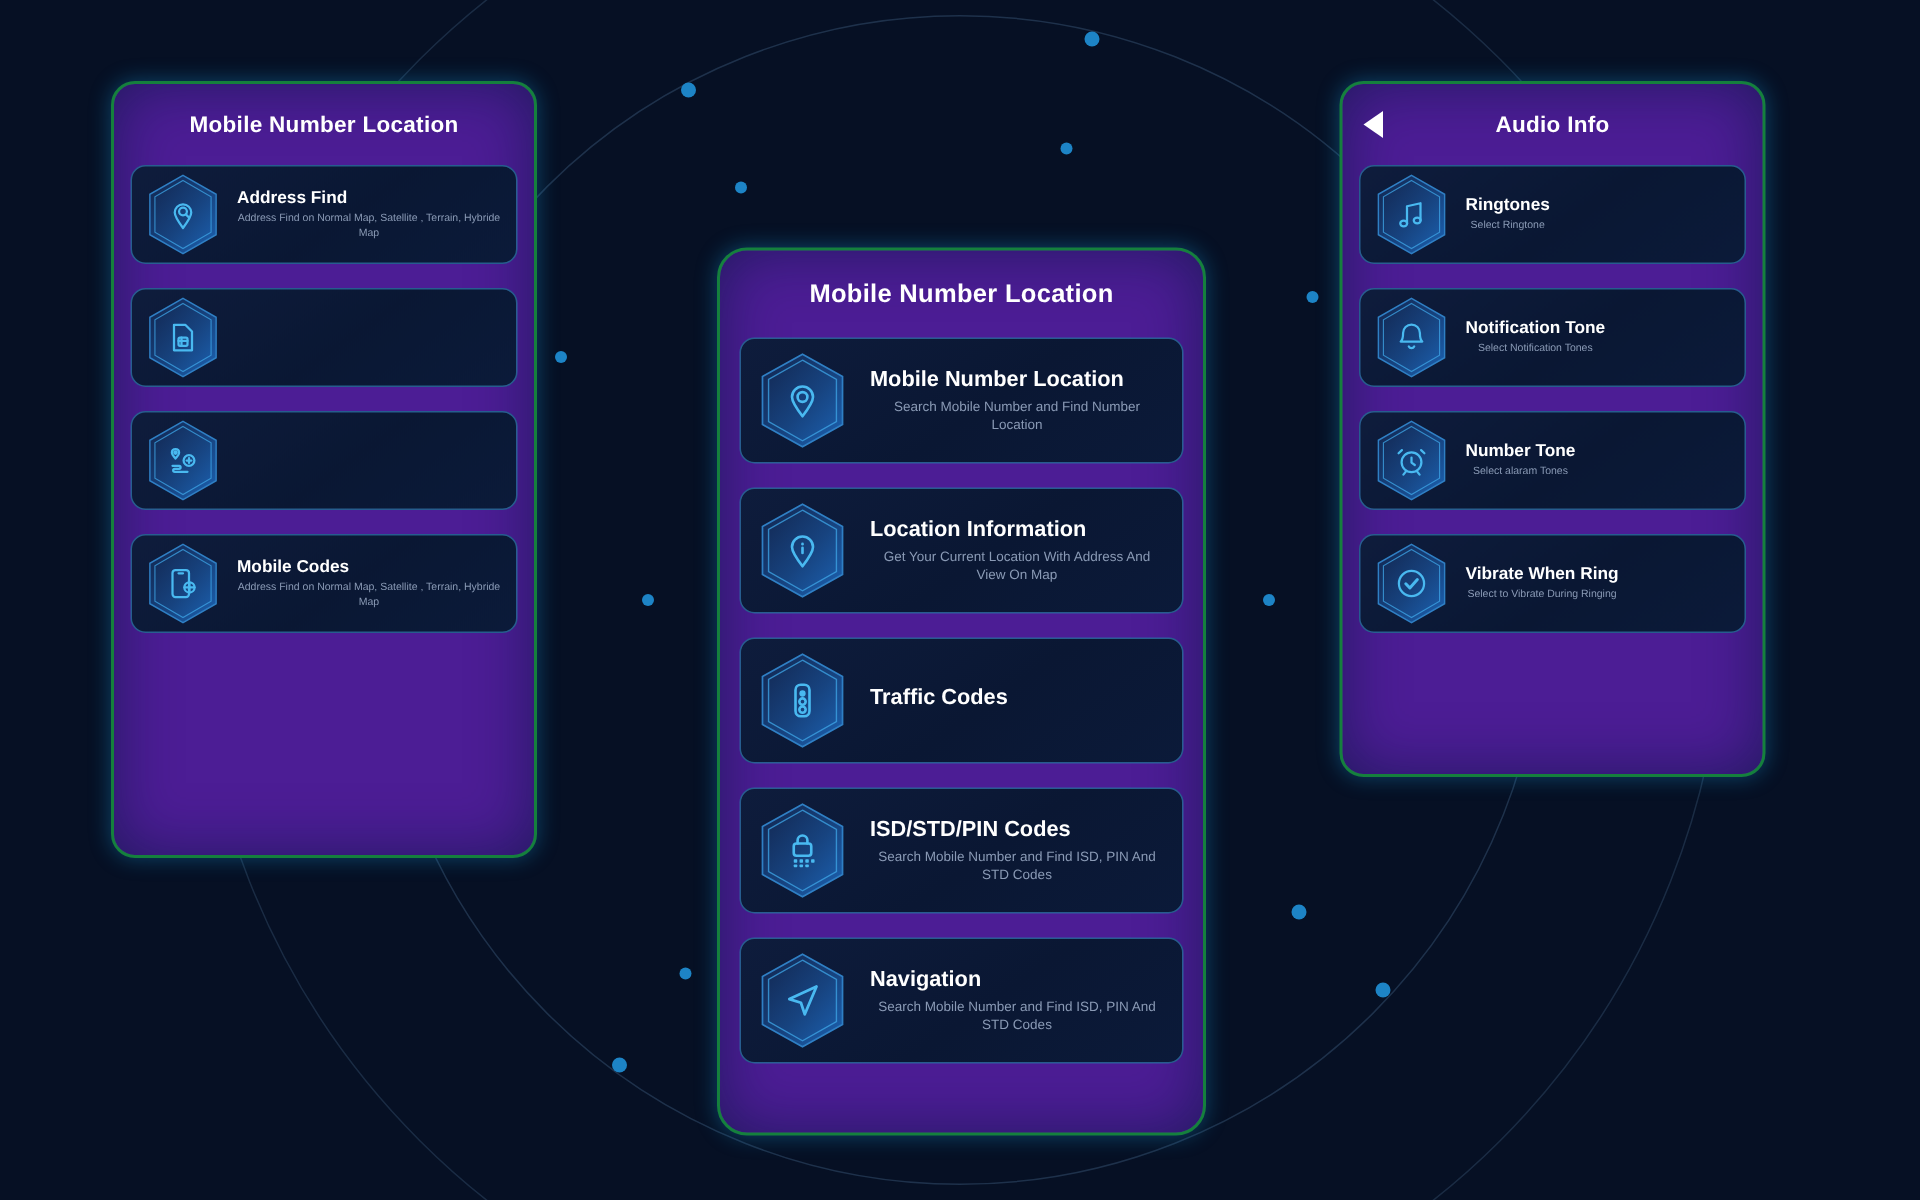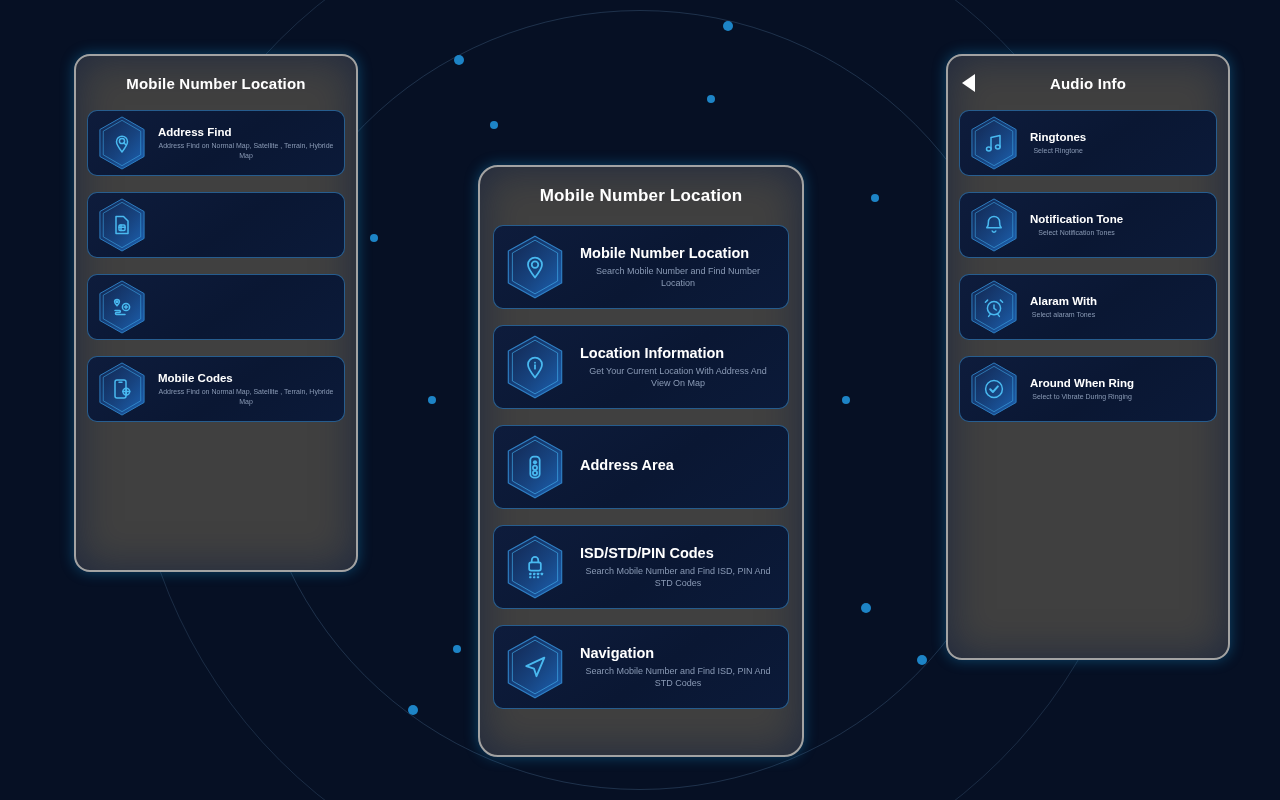--- a/index.html
+++ b/index.html
@@ -20,29 +20,29 @@
   .ring.outer{ width:1020px; height:1020px; border-color:rgba(120,170,215,0.18); }
   .ring.inner{ width:780px;  height:780px;  border-color:rgba(120,170,215,0.22); }
   .dot{
     position:absolute; border-radius:50%; background:#1d84c6;
     transform:translate(-50%,-50%);
   }
 
   
   .panel{
     position:absolute;
-    background:#404040;
-    border:2px solid #a3a3a3;
+    background:#4c1d95;
+    border:2px solid #15803d;
     border-radius:16px;
     box-shadow:0 0 14px rgba(22,169,239,0.35), inset 0 0 40px rgba(6,24,60,0.6);
     overflow:hidden;
   }
   .panel.side{ width:284px; }
   .panel-left{ left:74px; top:54px; height:518px; }
-  .panel-right{ left:946px; top:54px; height:606px; }
+  .panel-right{ left:893px; top:54px; height:464px; }
   .panel-center{
     left:478px; top:165px; width:326px; height:592px;
     border-radius:20px;
   }
 
   .panel-head{
     position:relative;
     height:54px;
     display:flex; align-items:center; justify-content:center;
   }
@@ -307,21 +307,21 @@
             <div class="glyph">
               <svg width="28" height="28" viewBox="0 0 24 24" fill="none" stroke="#49b9f0" stroke-width="1.5" stroke-linecap="round" stroke-linejoin="round">
                 <rect x="8" y="3" width="8" height="18" rx="3"></rect>
                 <circle cx="12" cy="8" r="1.8" fill="#49b9f0" stroke="none"></circle>
                 <circle cx="12" cy="12.6" r="1.8"></circle>
                 <circle cx="12" cy="17.2" r="1.8"></circle>
               </svg>
             </div>
           </div>
           <div class="card-text">
-            <div class="card-title">Address Area</div>
+            <div class="card-title">Traffic Codes</div>
           </div>
         </div>
         <div class="card">
           <div class="hex">
             <svg viewBox="0 0 100 112" preserveAspectRatio="none">
               <defs>
                 <linearGradient id="hg7" x1="0" y1="0" x2="1" y2="1">
                   <stop offset="0%" stop-color="#12254e"></stop>
                   <stop offset="55%" stop-color="#17437f"></stop>
                   <stop offset="100%" stop-color="#1c63b4"></stop>
@@ -451,21 +451,21 @@
             <div class="glyph">
               <svg width="24" height="24" viewBox="0 0 24 24" fill="none" stroke="#49b9f0" stroke-width="1.5" stroke-linecap="round" stroke-linejoin="round">
                 <circle cx="12" cy="13.2" r="6.6"></circle>
                 <path d="M12 10v3.4l2.2 1.6"></path>
                 <path d="M5.6 5.1L3.4 7.2M18.4 5.1l2.2 2.1"></path>
                 <path d="M8.2 19.4L6.6 21.4M15.8 19.4l1.6 2"></path>
               </svg>
             </div>
           </div>
           <div class="card-text">
-            <div class="card-title">Alaram With</div>
+            <div class="card-title">Number Tone</div>
             <div class="card-desc">Select alaram Tones</div>
           </div>
         </div>
         <div class="card">
           <div class="hex">
             <svg viewBox="0 0 100 112" preserveAspectRatio="none">
               <defs>
                 <linearGradient id="hg12" x1="0" y1="0" x2="1" y2="1">
                   <stop offset="0%" stop-color="#12254e"></stop>
                   <stop offset="55%" stop-color="#17437f"></stop>
@@ -476,20 +476,20 @@
               <polygon points="50,9 89,31.5 89,80.5 50,103 11,80.5 11,31.5" fill="none" stroke="#3fa7e8" stroke-width="1.6" opacity="0.75"></polygon>
             </svg>
             <div class="glyph">
               <svg width="24" height="24" viewBox="0 0 24 24" fill="none" stroke="#49b9f0" stroke-width="1.5" stroke-linecap="round" stroke-linejoin="round">
                 <circle cx="12" cy="12" r="8.4"></circle>
                 <path d="M8.2 12.2l2.7 2.8 5-5.6" stroke-width="2"></path>
               </svg>
             </div>
           </div>
           <div class="card-text">
-            <div class="card-title">Around When Ring</div>
+            <div class="card-title">Vibrate When Ring</div>
             <div class="card-desc">Select to Vibrate During Ringing</div>
           </div>
         </div>
       </div>
   </div>
 
 </div>
 
 </body></html>

